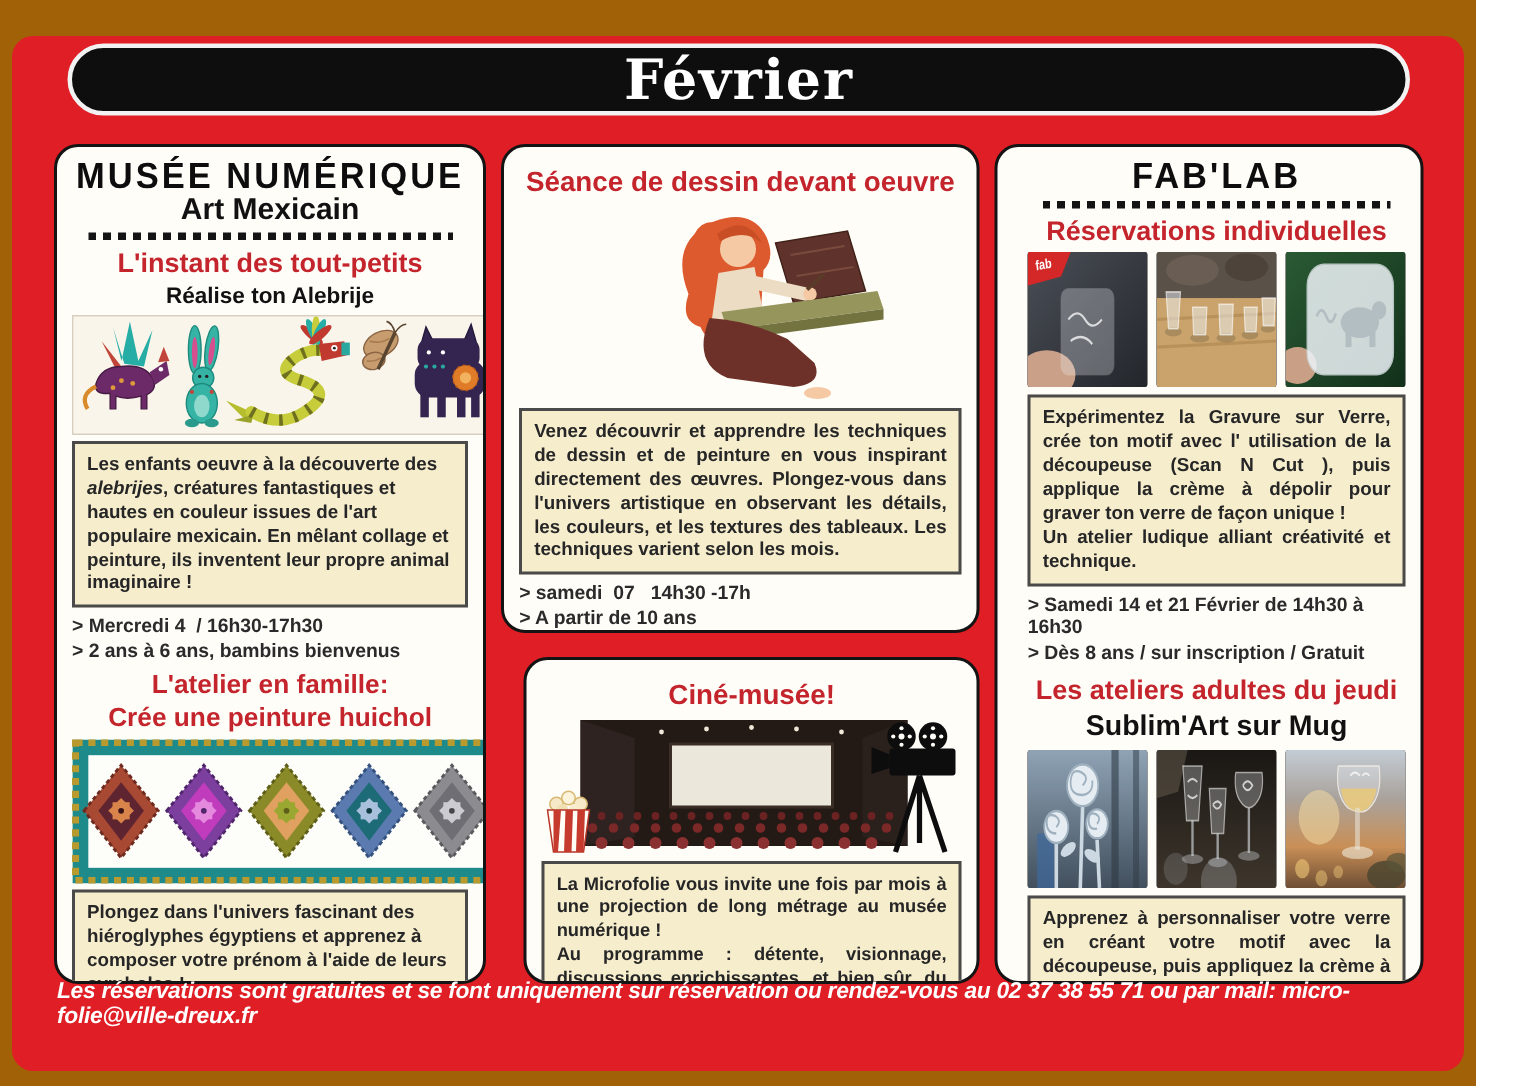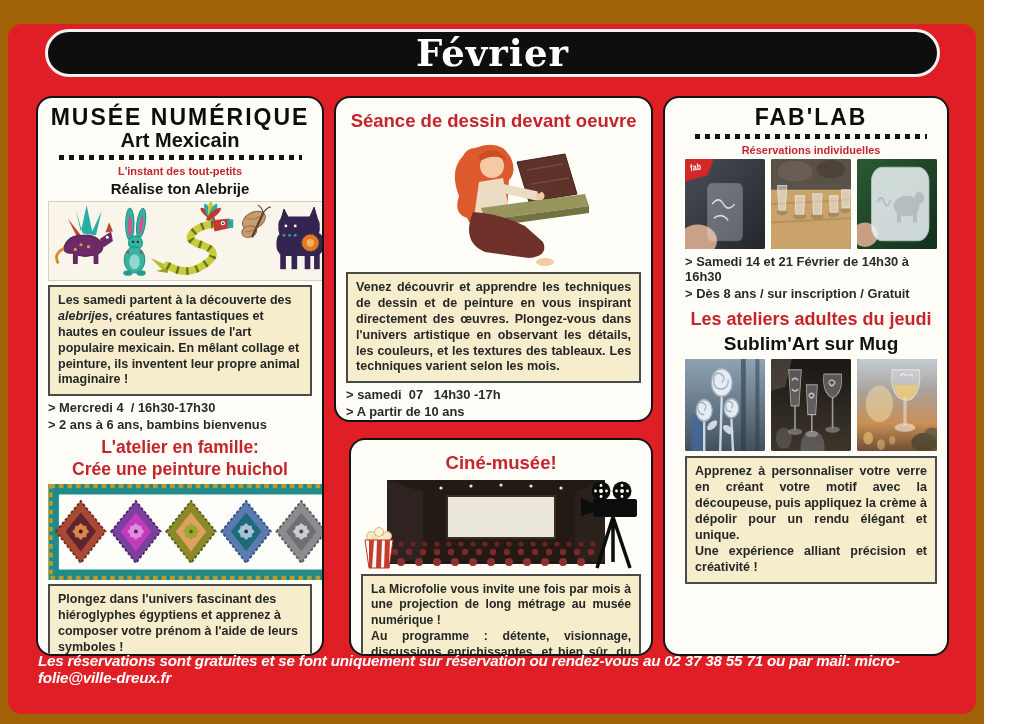--- a/index.html
+++ b/index.html
@@ -20,21 +20,21 @@
   .cols{position:absolute;left:28px;right:27px;top:72px;bottom:58px;display:flex;gap:10px;}
   .card{background:var(--card-bg);border:2px solid #141414;border-radius:16px;padding:6px 10px;overflow:hidden;}
   .card-left{width:306px;}
   .mid-col{width:324px;display:flex;flex-direction:column;gap:16px;}
   .card-mid-top{height:326px;}
   .card-mid-bot{flex:1;margin-left:15px;}
   .card-right{width:303px;padding-left:20px;}
   .techno{font-size:23px;font-weight:900;letter-spacing:2px;text-align:center;color:#0d0d0d;transform:scaleY(1.05);}
   .sub-bold{font-size:20px;font-weight:800;text-align:center;color:#111;margin-top:-2px;}
   .dots{height:5px;width:92%;margin:3px auto 5px;background:repeating-linear-gradient(90deg,#141414 0 5px,transparent 5px 10px);}
-  .red-title{color:var(--title-red);font-weight:800;font-size:11px;text-align:center;margin:3px 0;}
+  .red-title{color:var(--title-red);font-weight:800;font-size:18px;text-align:center;margin:3px 0;}
   .red-title.big{font-size:18.5px;margin:6px 0 4px;}
   .red-title.two{line-height:1.25;font-size:17.5px;margin:5px 0 3px;}
   .black-sub{font-size:15px;font-weight:800;text-align:center;color:#111;margin:2px 0 4px;}
   .black-sub.big{font-size:19px;}
   .ybox{background:var(--box-bg);border:2px solid #4a4a4a;padding:6px 8px;font-size:12.5px;font-weight:700;
         line-height:1.27;color:var(--text-dark);margin:4px 0;}
   .ybox.justify{text-align:justify;}
   .ybox p + p{margin-top:1px;}
   .detail{font-size:12.9px;font-weight:800;color:#2a2a2a;margin:2px 0;white-space:pre-wrap;}
   .details{margin-top:4px;}
@@ -131,21 +131,21 @@
             <circle cx="278" cy="42" r="4" fill="#f3b25e"></circle>
             <circle cx="252" cy="24" r="1.5" fill="#fff"></circle>
               <circle cx="262" cy="24" r="1.5" fill="#fff"></circle>
             <circle cx="250" cy="34" r="1.5" fill="#2aa8a0"></circle>
               <circle cx="256" cy="34" r="1.5" fill="#2aa8a0"></circle>
               <circle cx="262" cy="34" r="1.5" fill="#2aa8a0"></circle>
           </g>
         </svg>
 
         <div class="ybox">
-          <p><span>Les samedi partent à la découverte des </span><i>alebrijes</i><span>, créatures fantastiques et hautes en couleur issues de l'art populaire mexicain. En mêlant collage et peinture, ils inventent leur propre animal imaginaire !</span></p>
+          <p><span>Les enfants oeuvre à la découverte des </span><i>alebrijes</i><span>, créatures fantastiques et hautes en couleur issues de l'art populaire mexicain. En mêlant collage et peinture, ils inventent leur propre animal imaginaire !</span></p>
         </div>
         <div class="details">
           <div class="detail">&gt; Mercredi 4  / 16h30-17h30</div>
           <div class="detail">&gt; 2 ans à 6 ans, bambins bienvenus</div>
         </div>
 
         <div class="red-title two">
           <div>L'atelier en famille:</div>
           <div>Crée une peinture huichol</div>
         </div>
@@ -386,20 +386,24 @@
                 <ellipse cx="62" cy="46" rx="16" ry="10"></ellipse>
                 <circle cx="78" cy="38" r="6"></circle>
                 <rect x="50" y="52" width="5" height="10"></rect>
                   <rect x="70" y="52" width="5" height="10"></rect>
               </g>
               <path d="M26,42 q4,-8 8,0 q4,8 8,-2" stroke="#b3bec2" stroke-width="2" fill="none"></path>
             </svg>
           </div>
         </div>
 
+        <div class="ybox justify">
+          <p>Expérimentez la Gravure sur Verre, crée ton motif avec l' utilisation de la découpeuse (Scan N Cut ), puis applique la crème à dépolir pour graver ton verre de façon unique !</p>
+          <p>Un atelier ludique alliant créativité et technique.</p>
+        </div>
         <div class="details">
           <div class="detail">&gt; Samedi 14 et 21 Février de 14h30 à 16h30</div>
           <div class="detail">&gt; Dès 8 ans / sur inscription / Gratuit</div>
         </div>
 
         <div class="red-title" style="font-size:18px;margin-top:8px;">Les ateliers adultes du jeudi</div>
         <div class="black-sub big">Sublim'Art sur Mug</div>
 
         <div class="photo-row" style="height:92px;">
           <div class="photo">

